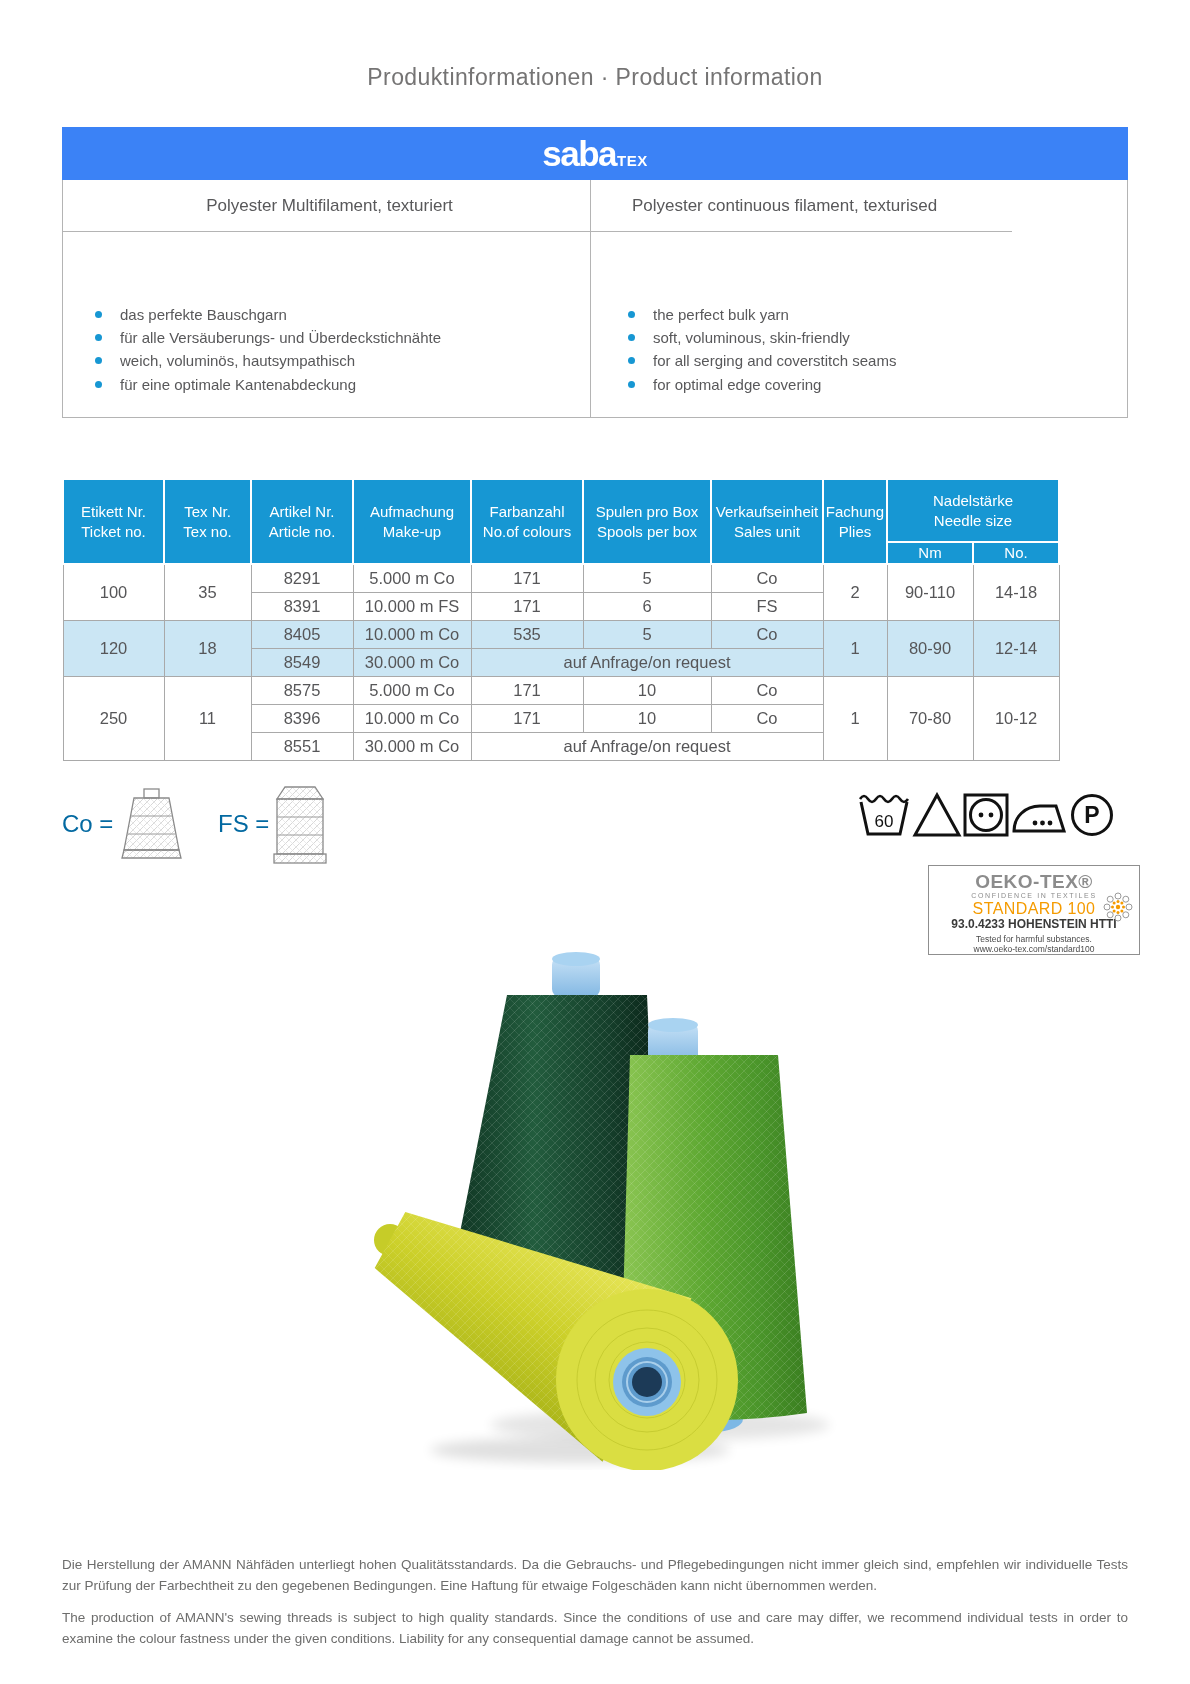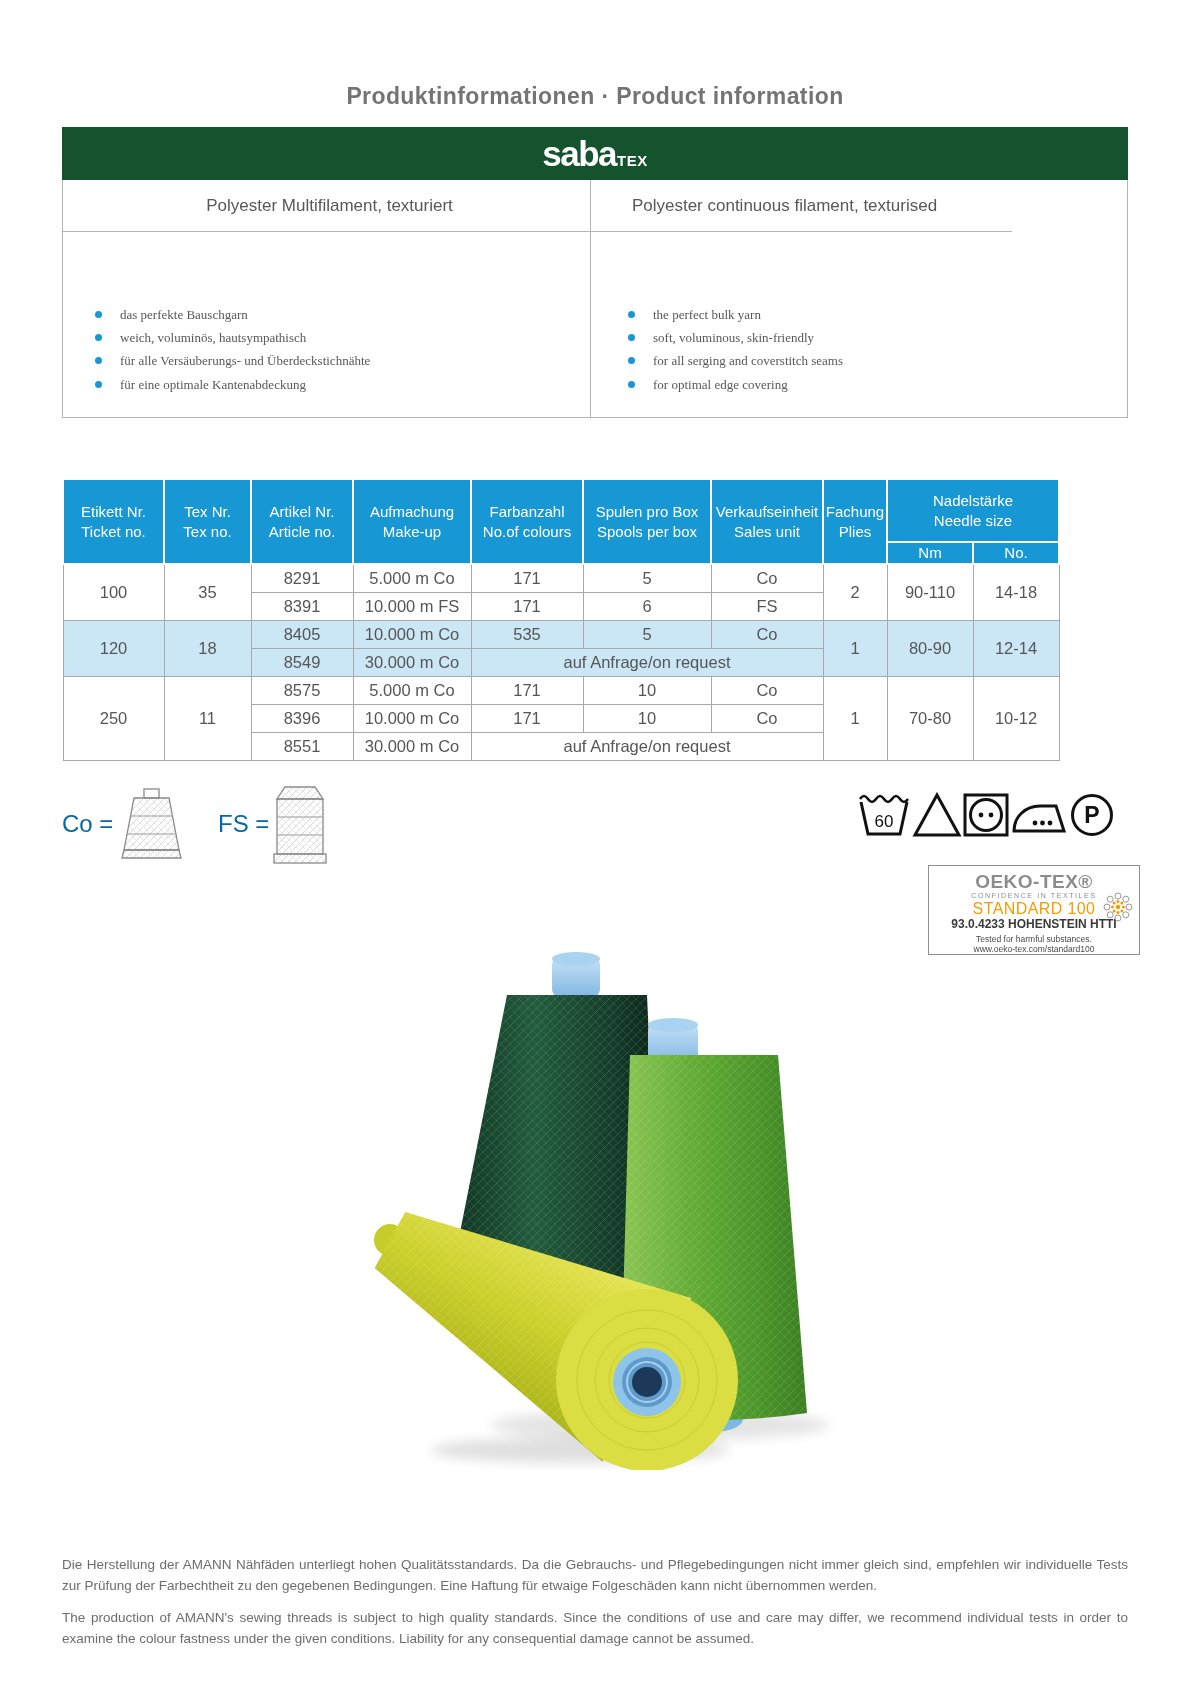--- a/index.html
+++ b/index.html
@@ -6,47 +6,47 @@
   html,body { margin:0; padding:0; }
   body {
     width:1190px; height:1684px; position:relative; background:#ffffff;
     font-family:"Liberation Sans", sans-serif; color:#58585a;
     -webkit-font-smoothing:antialiased;
   }
   .abs { position:absolute; }
 
   
   .page-title {
-    left:62px; top:83px; width:1066px; text-align:center;
-    font-size:23px; color:#757474; letter-spacing:.4px; font-weight:700;
+    left:62px; top:64px; width:1066px; text-align:center;
+    font-size:23px; color:#757474; letter-spacing:.4px; font-weight:400;
   }
 
   
   .brand-bar {
-    left:62px; top:127px; width:1066px; height:53px; background:#14532d;
+    left:62px; top:127px; width:1066px; height:53px; background:#3b82f6;
     display:flex; align-items:center; justify-content:center;
   }
   .logo { display:flex; align-items:baseline; color:#fff; }
   .logo .saba { font-size:35px; font-weight:700; letter-spacing:-1.5px; line-height:1; }
   .logo .tex  { font-size:15px; font-weight:700; letter-spacing:.5px; line-height:1; margin-left:1px; }
 
   
   .intro-box {
     left:62px; top:180px; width:1066px; height:238px;
     border-left:1px solid #b4b4b4; border-right:1px solid #b4b4b4; border-bottom:1px solid #b4b4b4;
   }
   .intro-divider { left:590px; top:180px; width:1px; height:238px; background:#b4b4b4; }
   .intro-headrow {
     left:62px; top:180px; width:950px; height:52px; display:flex;
     border-bottom:1px solid #b4b4b4;
     padding-left:40px;
   }
   .intro-headcell { flex:1; display:flex; align-items:center; justify-content:center;
     font-size:17px; color:#58585a; }
-  .bullets { list-style:none; margin:0; padding:0; font-size:13px; line-height:23.2px; color:#58585a;font-family:Liberation Serif, serif; }
+  .bullets { list-style:none; margin:0; padding:0; font-size:15px; line-height:23.2px; color:#58585a; }
   .bullets li { position:relative; padding-left:25px; }
   .bullets li::before {
     content:""; position:absolute; left:0; top:8px; width:7px; height:7px;
     border-radius:50%; background:#1797d3;
   }
   .bullets-de { left:95px; top:303px; width:430px; }
   .bullets-en { left:628px; top:303px; width:440px; }
 
   
   table.product { left:62px; top:478px; position:absolute; border-collapse:collapse; table-layout:fixed; width:996px; }
@@ -112,22 +112,22 @@
 
 <div class="abs intro-box"></div>
 <div class="abs intro-headrow">
   <div class="intro-headcell">Polyester Multifilament, texturiert</div>
   <div class="intro-headcell">Polyester continuous filament, texturised</div>
 </div>
 <div class="abs intro-divider"></div>
 
 <ul class="abs bullets bullets-de">
   <li>das perfekte Bauschgarn</li>
+  <li>für alle Versäuberungs- und Überdeckstichnähte</li>
   <li>weich, voluminös, hautsympathisch</li>
-  <li>für alle Versäuberungs- und Überdeckstichnähte</li>
   <li>für eine optimale Kantenabdeckung</li>
 </ul>
 <ul class="abs bullets bullets-en">
   <li>the perfect bulk yarn</li>
   <li>soft, voluminous, skin-friendly</li>
   <li>for all serging and coverstitch seams</li>
   <li>for optimal edge covering</li>
 </ul>
 
 <table class="product">

